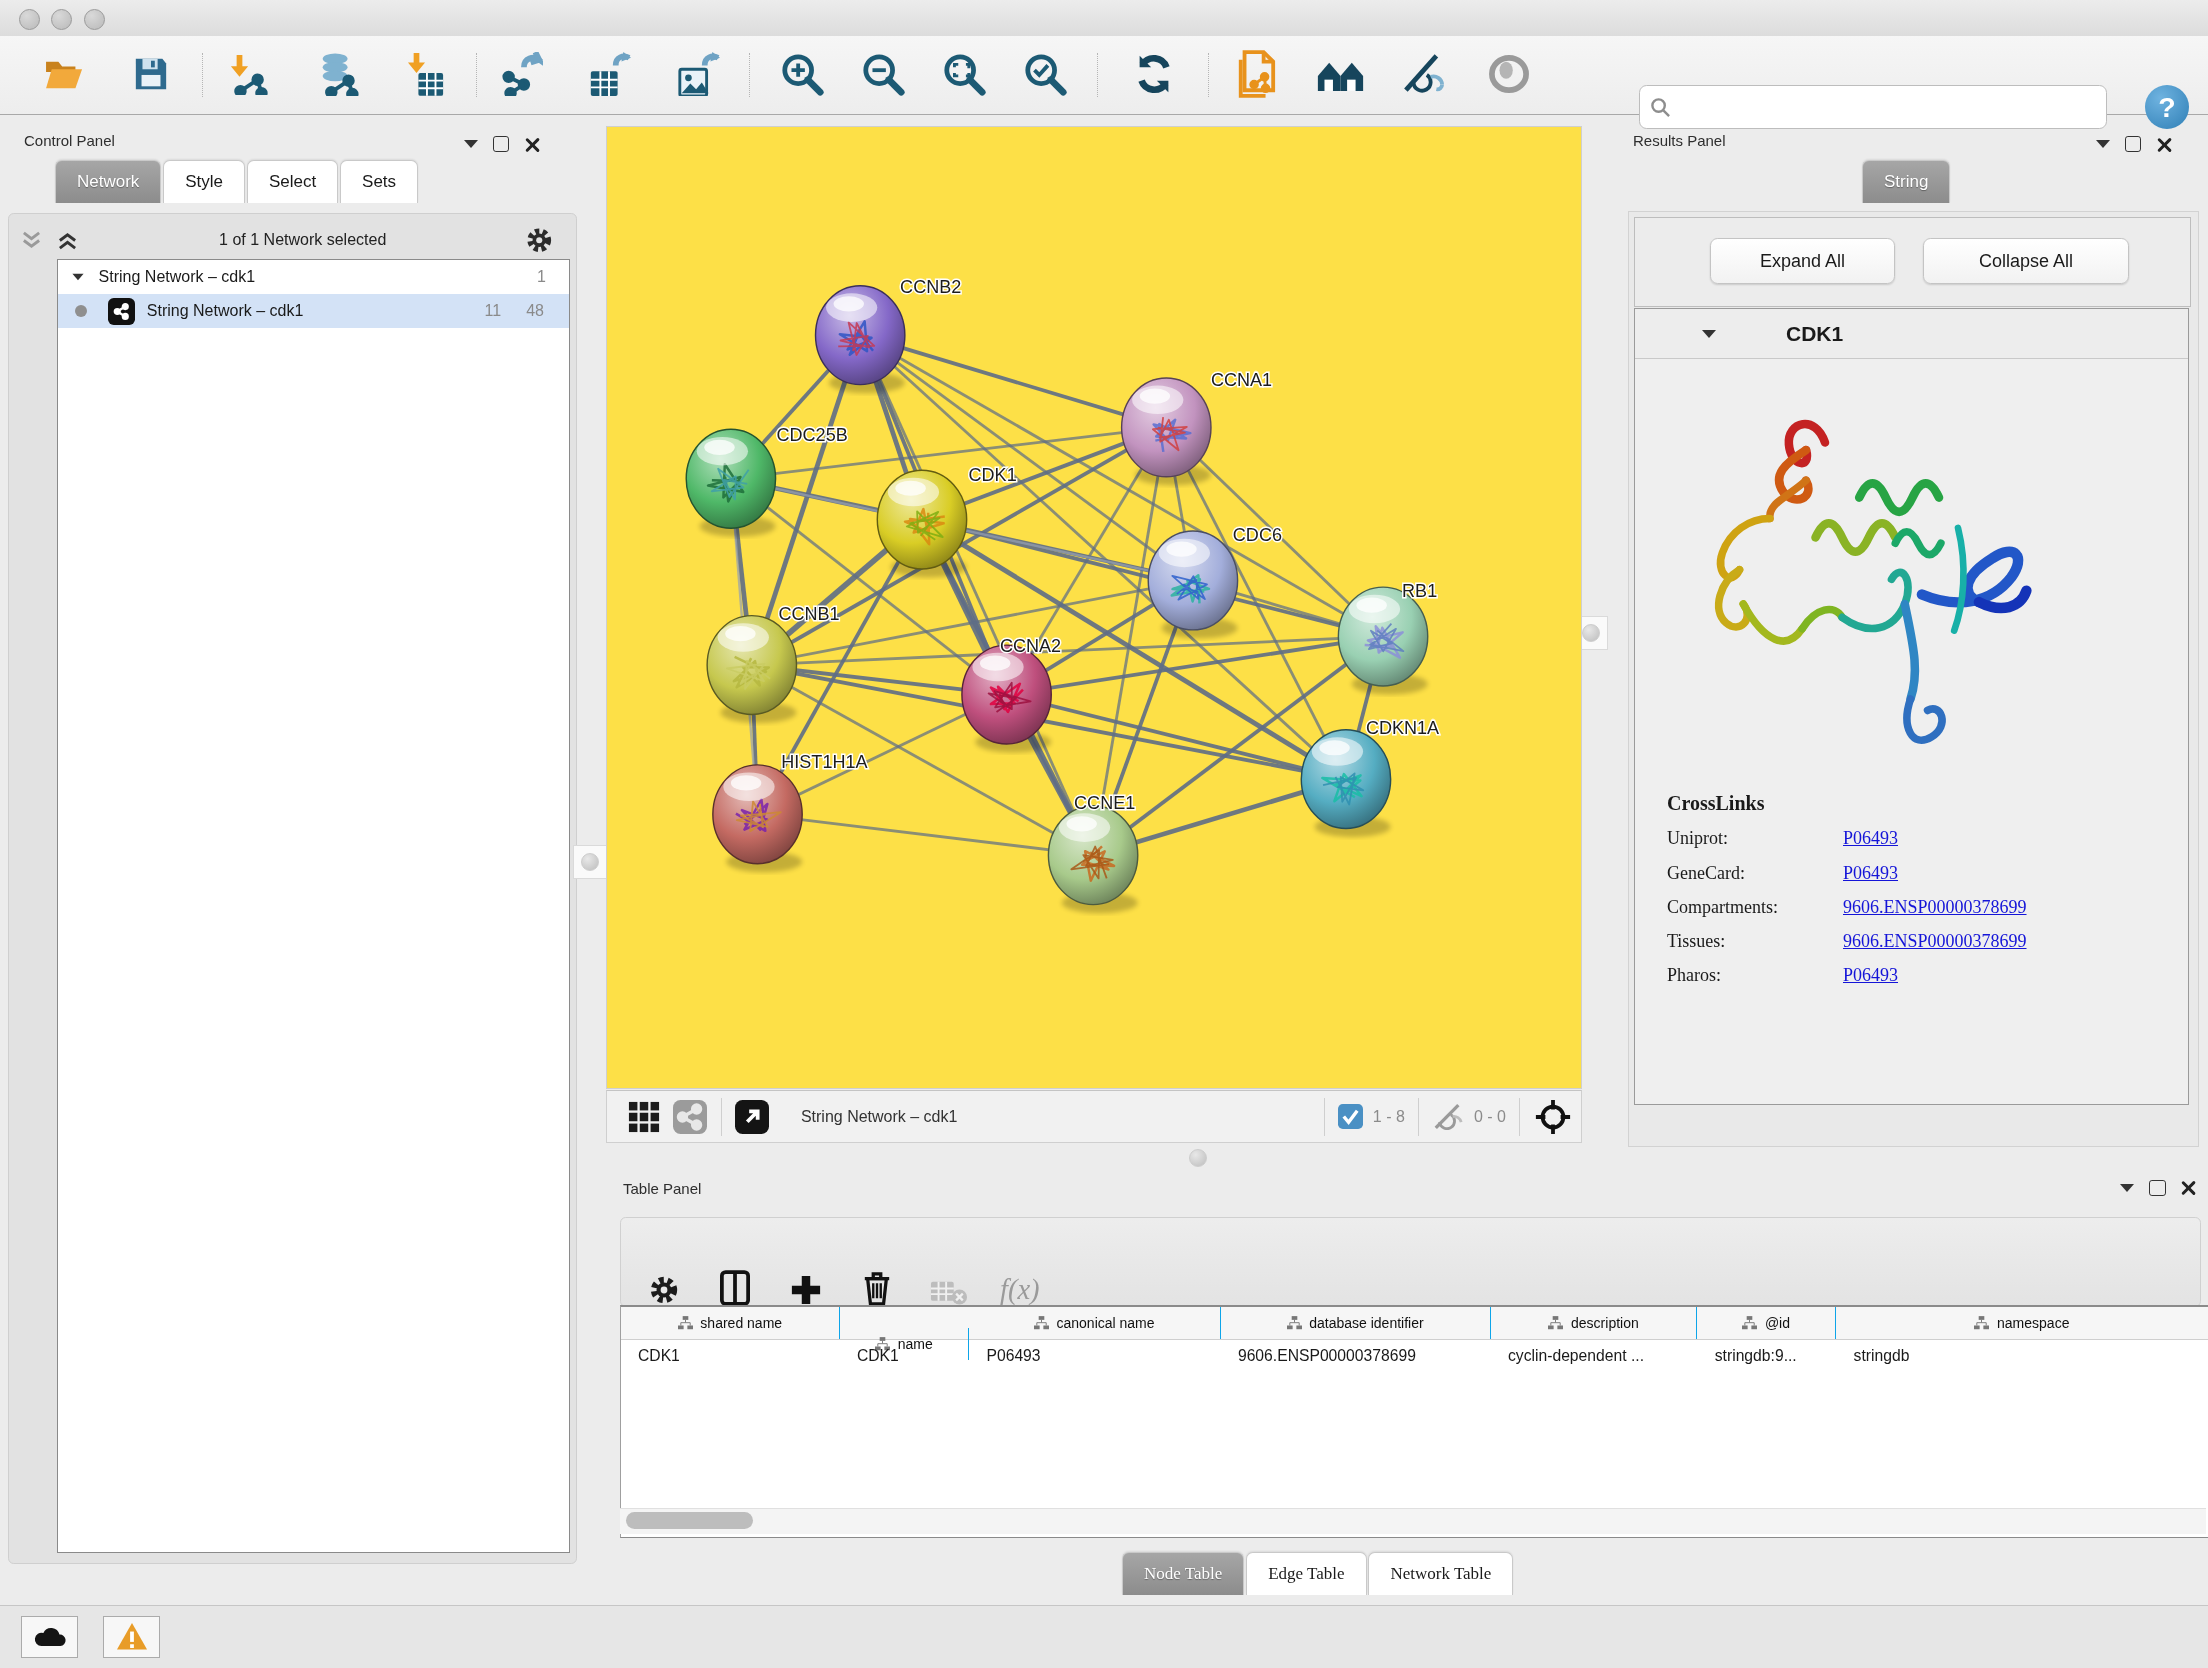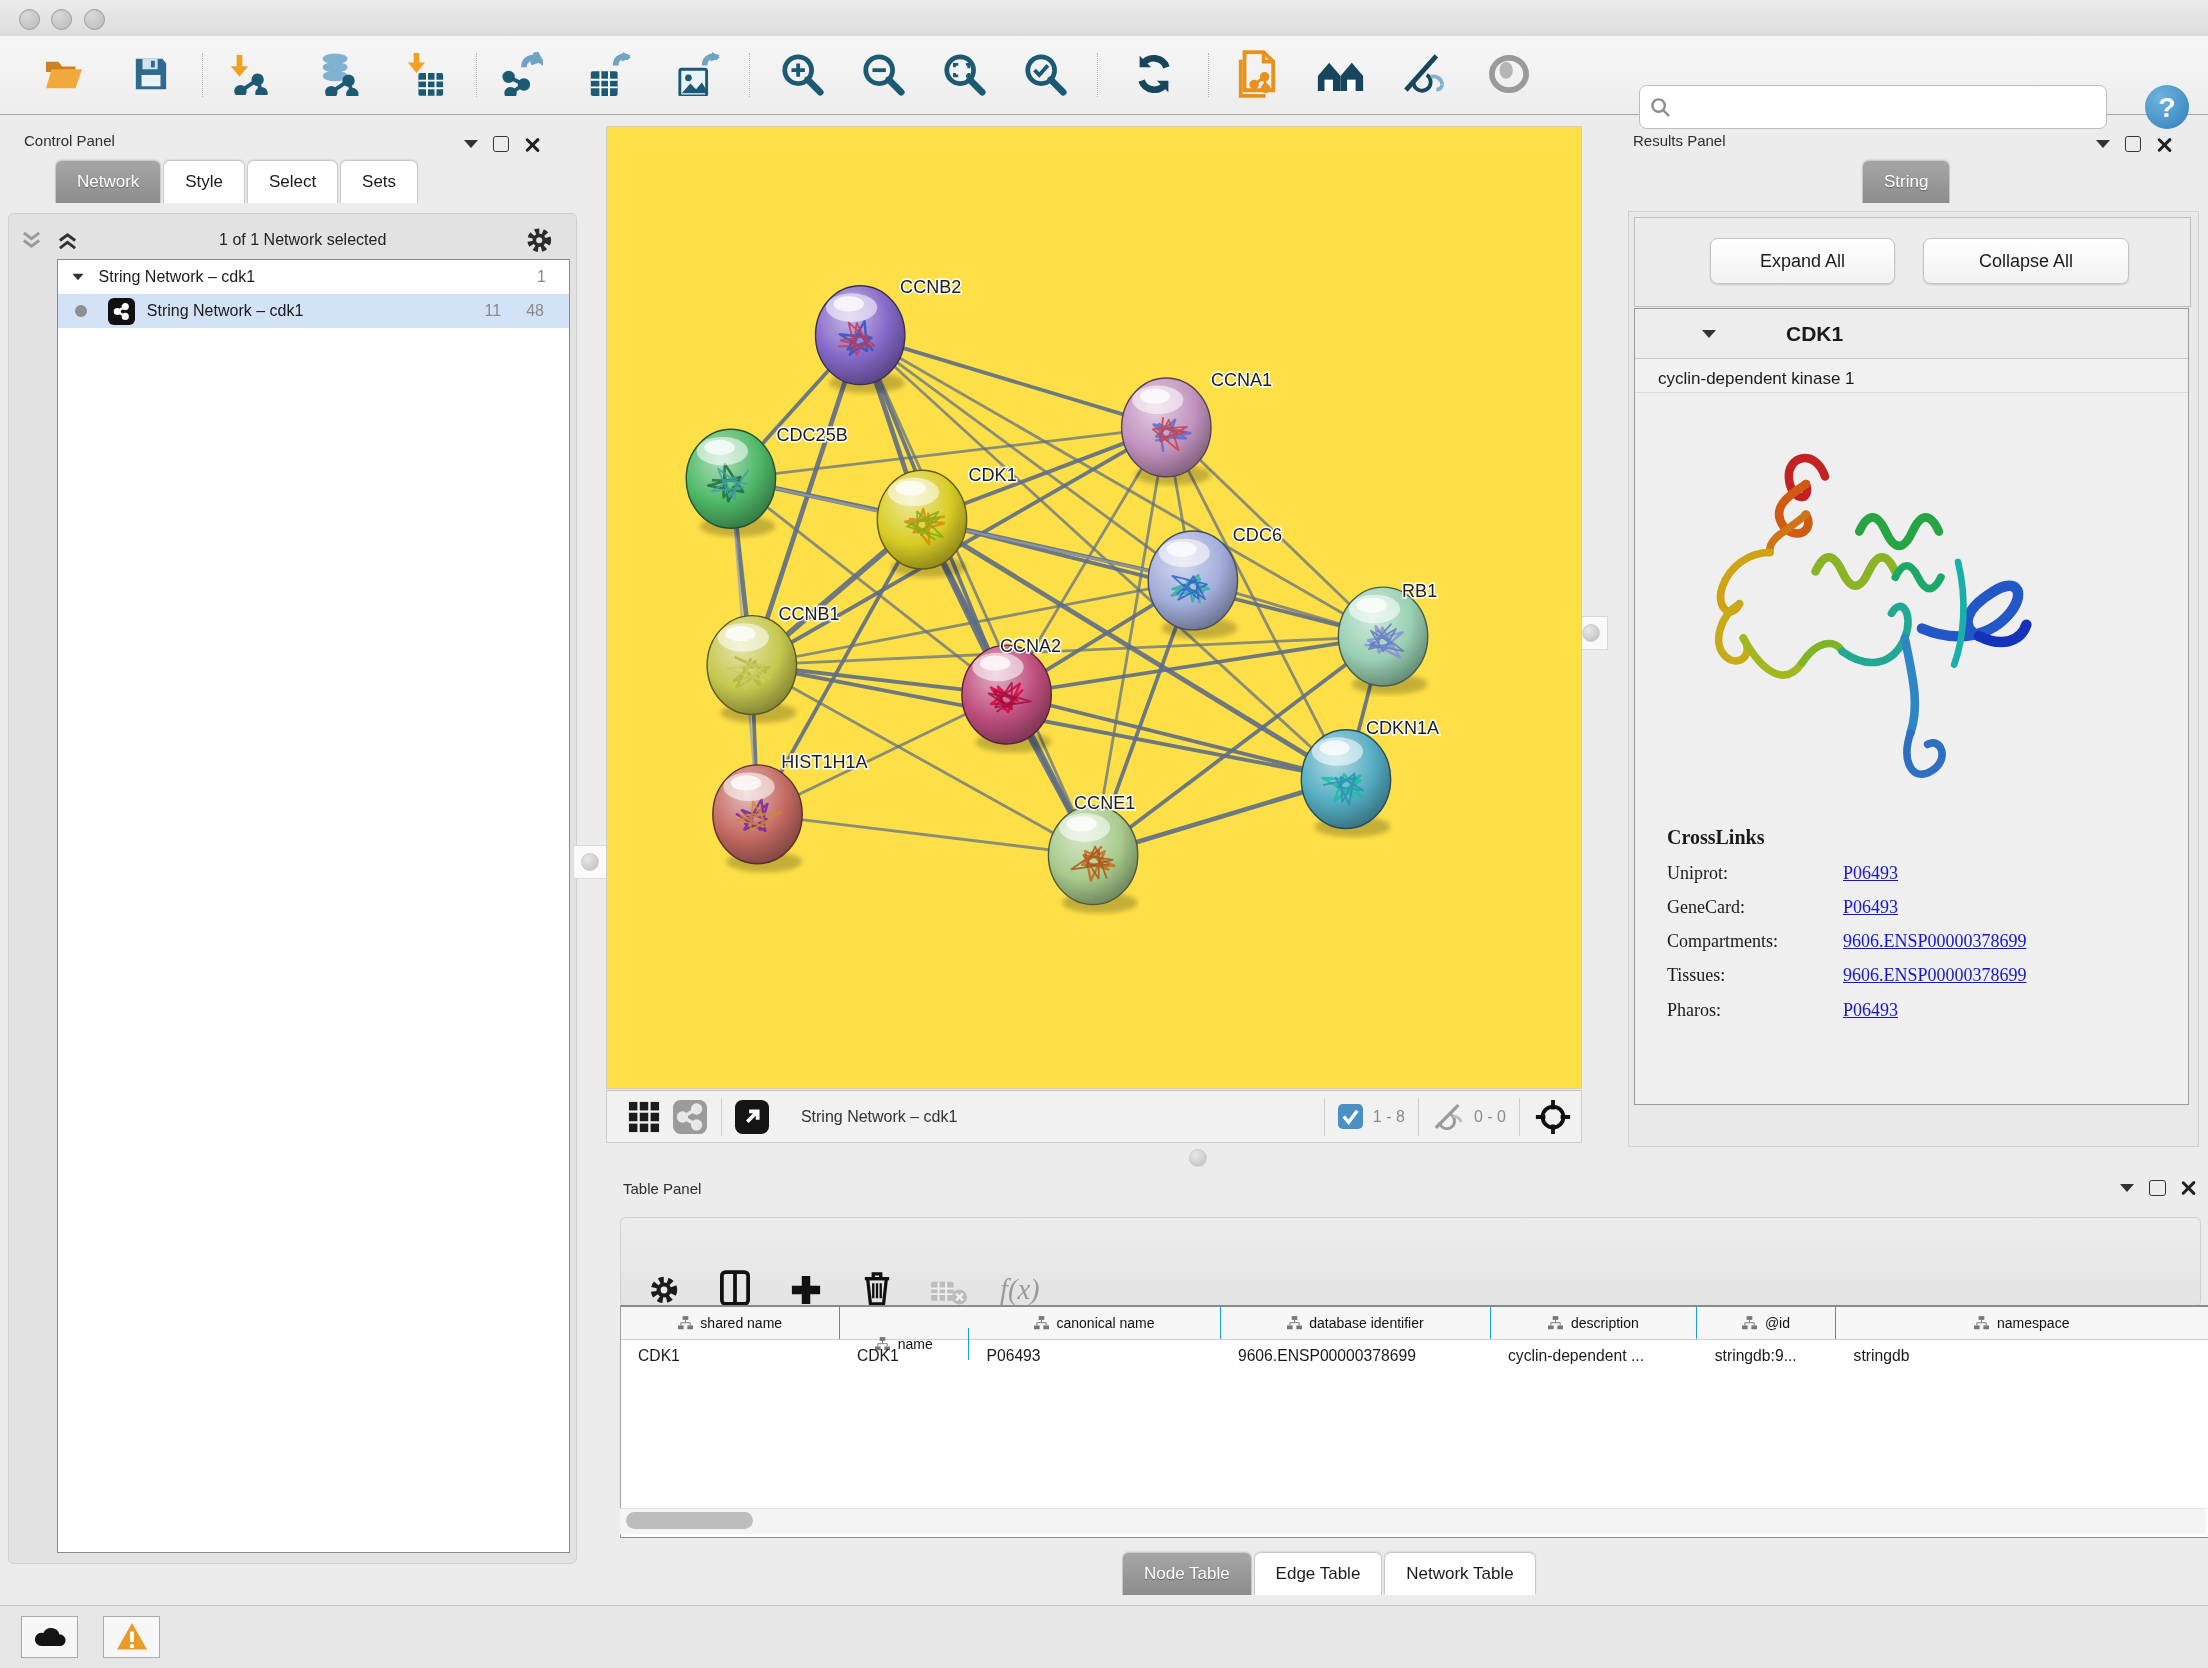--- a/index.html
+++ b/index.html
@@ -70,21 +70,21 @@
   #tp-toolbar{left:620px;top:1217px;width:1579px;height:88px;background:linear-gradient(#ededed,#e3e3e3);
     border:1px solid #d0d0d0;border-radius:5.7px;display:flex;align-items:flex-end;}
   #tp-table{left:620px;top:1305px;width:1588px;height:230px;background:#fff;border-top:2.9px solid #8a8a8a;
     border-left:1px solid #9f9f9f;border-bottom:1.9px solid #8a8a8a;overflow:hidden;}
   #thead{display:flex;height:32px;background:#f6f6f6;border-bottom:1px solid #cfcfcf;align-items:center;}
   .thcell{display:flex;align-items:center;justify-content:center;font-size:14px;color:#111;border-right:1px solid #0ea5e9;height:100%;box-sizing:border-box;gap:7.6px;}
   .tdrow{display:flex;height:32px;align-items:center;font-size:15.7px;}
   .tdcell{padding-left:17px;box-sizing:border-box;white-space:nowrap;overflow:hidden;}
   #hscroll{left:620px;top:1508px;width:1586px;height:25px;background:#f4f4f4;border-top:1px solid #e0e0e0;}
   #hthumb{left:626px;top:1512px;width:127px;height:17px;border-radius:8.6px;background:#bdbdbd;}
-  #tp-tabs{left:1122px;top:1552px;display:flex;}
+  #tp-tabs{left:1122px;top:1552px;display:flex;font-family:Liberation Serif, serif;}
   
   #statusbar{left:0;top:1605px;width:2208px;height:63px;background:#e6e6e6;border-top:1px solid #c6c6c6;}
   .sbtn{width:55px;height:40px;background:#f7f7f7;border:1.9px solid #ababab;display:flex;align-items:center;justify-content:center;}
   svg{display:block;}
 </style>
 </head>
 <body>
 
 <div id="titlebar" class="abs">
   <div class="tlight abs" style="left:19px"></div>
@@ -615,21 +615,20 @@
     <span>Collapse All</span>
   </div>
 
 <div id="rp-main" class="abs">
   <div id="gene-hd">
     <span style="width:67px"></span>
     <div class="tri-down"></div>
     <span style="width:70px"></span>
     <span id="gene-sym">CDK1</span>
   </div>
-  <div id="gene-desc">cyclin-dependent kinase 1</div>
 
   <svg width="380" height="399" style="margin:17px 0 0 38px" viewBox="0 0 400 420">
     <g fill="none" stroke-linecap="round">
       <path d="M160 70 C150 40 120 48 122 72 C124 96 146 98 140 78" stroke="#c42222" stroke-width="9"></path>
       <path d="M140 78 C118 92 104 104 116 122 C128 138 150 128 140 110" stroke="#cf5a12" stroke-width="9"></path>
       <path d="M140 110 C120 128 100 134 102 150" stroke="#d07416" stroke-width="8"></path>
       <path d="M102 150 C80 150 60 164 52 186 C44 208 62 222 70 204" stroke="#cfa312" stroke-width="8"></path>
       <path d="M70 204 C50 216 40 246 56 260 C70 272 86 256 74 240" stroke="#c9ab18" stroke-width="8"></path>
       <path d="M74 240 C96 280 120 290 136 266" stroke="#a3b81e" stroke-width="8"></path>
       <path d="M136 266 C150 244 170 240 178 254" stroke="#7fb522" stroke-width="8"></path>

